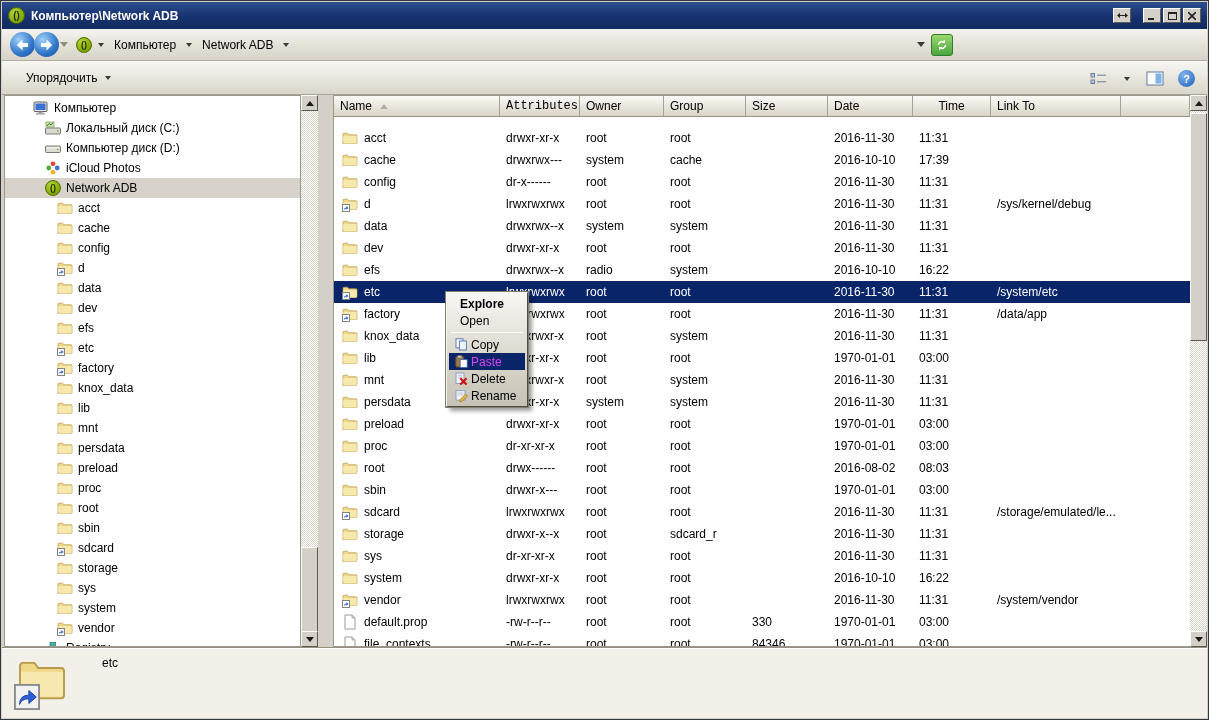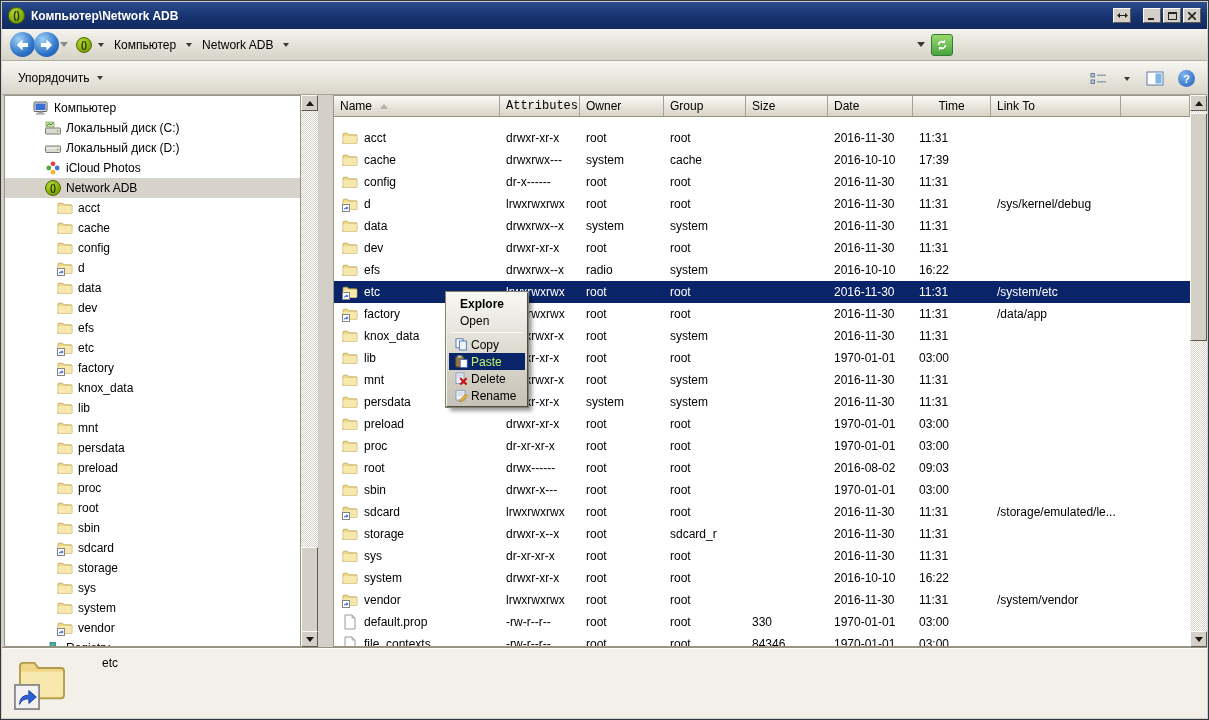--- a/index.html
+++ b/index.html
@@ -32,21 +32,21 @@
   .chev{width:0;height:0;border-left:3.5px solid transparent;border-right:3.5px solid transparent;border-top:4px solid #3a3a3a;margin:0 2px;}
   .addr-drop{position:absolute;right:282px;top:13px;width:0;height:0;border-left:4px solid transparent;border-right:4px solid transparent;border-top:5px solid #3a3a3a;}
   .refresh-btn{position:absolute;right:254px;top:5px;width:22px;height:22px;border:1px solid #2f7d2f;border-radius:3px;
     background:linear-gradient(#9bd86e,#49a43f);display:flex;align-items:center;justify-content:center;padding:0;}
   .searchbox{position:absolute;right:22px;top:5px;width:226px;height:22px;background:#fff;border:1px solid #8a98a8;display:flex;align-items:center;}
   .searchbox input{flex:1;border:none;outline:none;height:18px;font:12px "Liberation Sans",sans-serif;color:#444;padding:0 0 0 6px;background:transparent;}
   .search-btn{width:25px;height:20px;border:none;background:linear-gradient(#7fc0f0,#2f86d8);display:flex;align-items:center;justify-content:center;padding:0;}
   
   .toolbar{position:absolute;top:60px;left:1px;right:1px;height:34px;
     background:linear-gradient(#f7f6f2,#e6e3d9 60%,#d9d5ca);border-bottom:1px solid #a8a497;}
-  .organize{position:absolute;left:12px;top:8px;display:flex;align-items:center;gap:6px;background:transparent;border:none;font:12px "Liberation Sans",sans-serif;padding:2px 4px;}
+  .organize{position:absolute;left:20px;top:8px;display:flex;align-items:center;gap:6px;background:transparent;border:none;font:12px "Liberation Sans",sans-serif;padding:2px 4px;}
   .tb-right{position:absolute;right:10px;top:7px;display:flex;align-items:center;gap:10px;}
   .tb-btn{background:transparent;border:none;padding:2px;display:flex;align-items:center;}
   .help-circle{width:17px;height:17px;border-radius:50%;background:radial-gradient(circle at 35% 30%,#7fb4ee,#1f5cb8);color:#fff;font-weight:bold;font-size:11px;display:flex;align-items:center;justify-content:center;}
   
   .main{position:absolute;top:94px;left:1px;right:1px;bottom:72px;background:#d4d0c8;}
   .tree{position:absolute;left:2px;top:0;width:297px;bottom:0;background:#fff;border:1px solid #9a968a;overflow:hidden;padding-top:2px;}
   .tree-item{height:20px;display:flex;align-items:center;gap:5px;white-space:nowrap;}
   .tree-item.sel{background:#d7d3ca;}
   
   .sbar{position:absolute;background:#f6f5f1 repeating-conic-gradient(#ffffff 0% 25%,#d8d4ca 25% 50%) 0 0/2px 2px;}
@@ -71,21 +71,21 @@
   .icn{display:inline-flex;width:16px;height:16px;position:relative;flex:0 0 auto;align-items:center;justify-content:center;}
   .icn svg{display:block;}
   .icn .lnk{position:absolute;left:0;bottom:0;line-height:0;}
   .icn.adb-mini{width:16px;height:16px;border-radius:50%;background:radial-gradient(circle at 35% 30%,#b6d43a,#7fa700 70%);border:1px solid #4e6a00;color:#233000;font-weight:bold;font-size:9px;}
   
   .cmenu{position:absolute;left:445px;top:291px;width:82px;background:linear-gradient(#f8f7f3,#d9d5ca 60%,#c6c2b6);
     border:1px solid;border-color:#f5f4ef #4f4b42 #4f4b42 #f5f4ef;outline:1px solid #84806f;
     box-shadow:4px 4px 4px rgba(0,0,0,.38);padding:2px;z-index:50;}
   .mi{height:17px;display:flex;align-items:center;gap:3px;padding:0 3px 0 5px;white-space:nowrap;}
   .mi.bold{font-weight:bold;}
-  .mi.hl{background:#0a246a;color:#bef264;}
+  .mi.hl{background:#0a246a;color:#d946ef;}
   .msep{height:1px;background:#8f8b7d;border-bottom:1px solid #fbfaf6;margin:3px 2px;}
   .mi .icn{width:14px;height:14px;}
   
   .details{position:absolute;left:1px;right:1px;bottom:1px;height:71px;background:#f2f0e9;border-top:1px solid #96927f;box-shadow:inset 0 1px 0 #fff;}
   .big-icon{position:absolute;left:12px;top:2px;width:56px;height:62px;}
   .big-icon .lnk-big{position:absolute;left:0;bottom:2px;line-height:0;}
   .details-label{position:absolute;left:100px;top:8px;}
 </style>
 </head>
 <body>
@@ -209,21 +209,21 @@
           <span>Локальный диск (C:)</span>
         </div>
         <div class="tree-item" style="padding-left: 40px;">
           <span class="icn">
             <svg width="16" height="16" viewBox="0 0 16 16">
               <rect x="0.5" y="6" width="15" height="6.5" rx="1" fill="#dcd9d1" stroke="#7d7a72"></rect>
               <rect x="1.5" y="7" width="13" height="2" fill="#eceae4"></rect>
               <circle cx="12.7" cy="9.3" r="0.9" fill="#7fbf5f"></circle>
             </svg>
           </span>
-          <span>Локальный диск (D:)</span>
+          <span>Компьютер диск (D:)</span>
         </div>
         <div class="tree-item" style="padding-left: 40px;">
           <span class="icn">
             <svg width="16" height="16" viewBox="0 0 16 16">
               <circle cx="8" cy="3.8" r="2.4" fill="#e8423c"></circle>
               <circle cx="12.2" cy="8" r="2.4" fill="#3f74d8"></circle>
               <circle cx="8" cy="12.2" r="2.4" fill="#f0b32e"></circle>
               <circle cx="3.8" cy="8" r="2.4" fill="#52a83c"></circle>
               <circle cx="8" cy="8" r="1.6" fill="#fff"></circle>
             </svg>
@@ -829,21 +829,21 @@
                   <path d="M1.3 6h13.4v6.5c0 .5-.4.9-.9.9H2.2c-.5 0-.9-.4-.9-.9z" fill="#f7e9ae"></path>
                 </svg>
               </span>
               <span>root</span>
             </div>
             <div class="cell" style="width: 80px;">drwx------</div>
             <div class="cell" style="width: 84px;">root</div>
             <div class="cell" style="width: 82px;">root</div>
             <div class="cell" style="width: 82px;"></div>
             <div class="cell" style="width: 85px;">2016-08-02</div>
-            <div class="cell" style="width: 78px;">09:03</div>
+            <div class="cell" style="width: 78px;">08:03</div>
             <div class="cell" style="width: 130px;"></div>
             <div class="cell" style="width: 69px; flex: 1 1 0%;"></div>
           </div>
           <div class="row">
             <div class="cell name" style="width: 166px;">
               <span class="icn">
                 <svg width="16" height="16" viewBox="0 0 16 16">
                   <path d="M1 13.5V4.2C1 3.6 1.4 3.2 2 3.2h3.6l1.2 1.6H14c.6 0 1 .4 1 1v6.7c0 .6-.4 1-1 1H2c-.6 0-1-.4-1-1z" fill="#efd787" stroke="#b49a4a" stroke-width="0.7"></path>
                   <path d="M1.3 6h13.4v6.5c0 .5-.4.9-.9.9H2.2c-.5 0-.9-.4-.9-.9z" fill="#f7e9ae"></path>
                 </svg>

